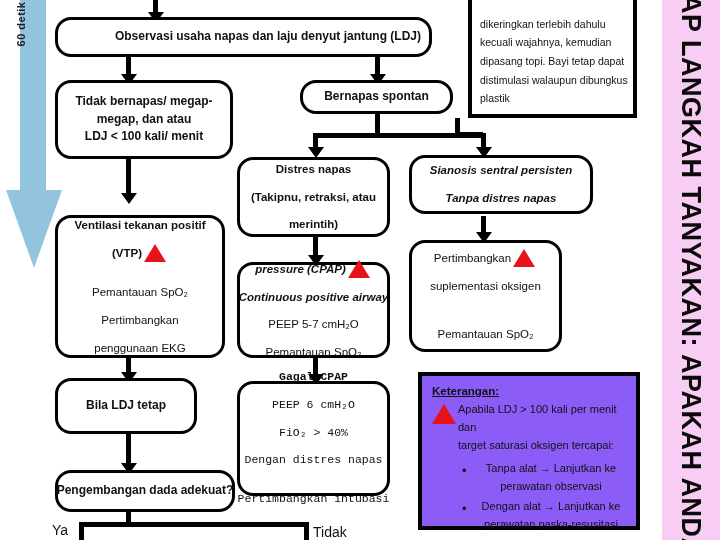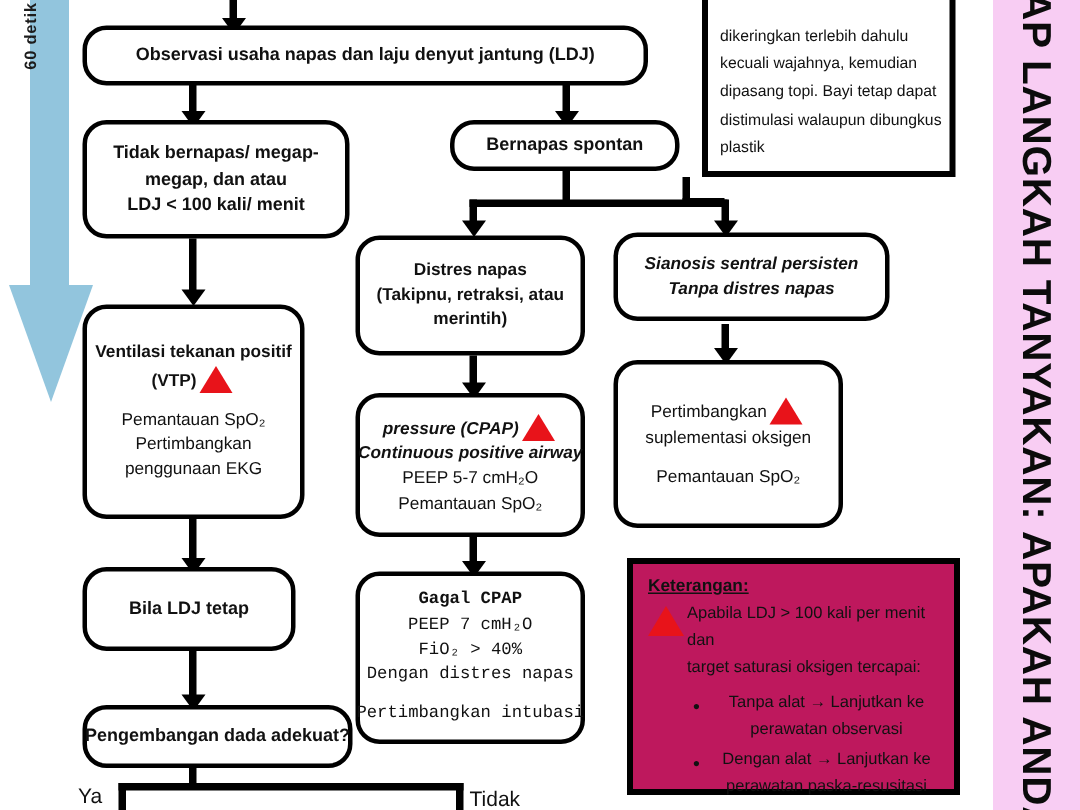--- a/index.html
+++ b/index.html
@@ -30,41 +30,41 @@
     letter-spacing:.5px;margin-left:-6px;}
 
   
   .node{position:absolute;box-sizing:border-box;background:#ffffff;
     border:3px solid #000000;border-radius:16px;
     display:flex;flex-direction:column;align-items:center;justify-content:center;
     text-align:center;color:#111;line-height:1.45;padding:4px 8px;}
   .node .ln{display:block;white-space:nowrap;}
   .node.sq{border-radius:0;border-width:4px;}
 
-  .f11{font-size:11.5px;}
+  .f11{font-size:11.5px;gap:11px;}
   .f12{font-size:12px;}
   .f105{font-size:10.5px;}
   .bold{font-weight:bold;}
   .ital{font-style:italic;font-weight:bold;}
   .sp{height:9px;}
 
   
   .ln-v{position:absolute;background:#000;width:5px;}
   .ln-h{position:absolute;background:#000;height:5px;}
   .ar-d{position:absolute;width:0;height:0;
     border-left:8px solid transparent;border-right:8px solid transparent;
     border-top:11px solid #000;}
 
   
   .tri{display:inline-block;width:0;height:0;vertical-align:-5px;
     border-left:11px solid transparent;border-right:11px solid transparent;
     border-bottom:18px solid #e8131a;margin:0 2px;position:relative;}
 
   
-  .legend{position:absolute;box-sizing:border-box;background:#be185d;border:4px solid #000;
+  .legend{position:absolute;box-sizing:border-box;background:#8b5cf6;border:4px solid #000;
     padding:9px 10px 6px 10px;}
   .legend-title{font-size:11.5px;font-weight:bold;text-decoration:underline;color:#111;}
   .legend-body{position:relative;margin-top:4px;padding-left:26px;font-size:11px;color:#111;line-height:1.62;}
   .legend-tri{position:absolute;left:0;top:3px;width:0;height:0;
     border-left:12px solid transparent;border-right:12px solid transparent;
     border-bottom:20px solid #e8131a;}
   .legend-ul{list-style:none;margin:6px 0 0 0;padding:0 0 0 18px;text-align:center;}
   .legend-ul li{position:relative;margin-bottom:2px;}
   .legend-ul li::before{content:"\2022";position:absolute;left:-14px;top:0;font-size:13px;}
 
@@ -124,21 +124,21 @@
   <div class="ln-v" style="left:126px;top:512px;height:14px;"></div>
   <div class="ln-h" style="left:79px;top:522px;width:230px;"></div>
   <div class="ln-v" style="left:79px;top:522px;height:18px;"></div>
   <div class="ln-v" style="left:304px;top:522px;height:18px;"></div>
   <div class="yn" style="left:52px;top:522px;">Ya</div>
   <div class="yn" style="left:313px;top:524px;">Tidak</div>
 
   <div class="ln-v" style="left:455px;top:118px;height:16px;"></div>
   <div class="ln-h" style="left:455px;top:132px;width:28px;"></div>
 
-  <div class="node f12 bold" style="left:55px;top:17px;width:377px;height:40px;">
+  <div class="node f12 bold" style="left:55px;top:17px;width:377px;height:40px;align-items:flex-end;">
     <span class="ln">Observasi usaha napas dan laju denyut jantung (LDJ)</span>
   </div>
 
   <div class="node sq f105" style="left:468px;top:-22px;width:169px;height:140px;border-radius:0;align-items:flex-start;justify-content:flex-end;padding:0 6px 6px 8px;line-height:1.78;text-align:left;">
     <span class="ln">dikeringkan terlebih dahulu</span>
     <span class="ln">kecuali wajahnya, kemudian</span>
     <span class="ln">dipasang topi. Bayi tetap dapat</span>
     <span class="ln">distimulasi walaupun dibungkus</span>
     <span class="ln">plastik</span>
   </div>
@@ -157,21 +157,21 @@
     <span class="ln">Distres napas</span>
     <span class="ln">(Takipnu, retraksi, atau</span>
     <span class="ln">merintih)</span>
   </div>
 
   <div class="node f11 bold" style="left:409px;top:155px;width:184px;height:59px;font-style:italic;">
     <span class="ln">Sianosis sentral persisten</span>
     <span class="ln">Tanpa distres napas</span>
   </div>
 
-  <div class="node f11" style="left:55px;top:203px;width:148px;height:143px;">
+  <div class="node f11" style="left:55px;top:215px;width:170px;height:143px;">
     <span class="ln bold">Ventilasi tekanan positif</span>
     <span class="ln bold">
       <span>(VTP)</span><span class="tri"></span>
     </span>
     <span class="sp"></span>
     <span class="ln">Pemantauan SpO₂</span>
     <span class="ln">Pertimbangkan</span>
     <span class="ln">penggunaan EKG</span>
   </div>
 
@@ -192,21 +192,21 @@
     <span class="sp"></span>
     <span class="ln">Pemantauan SpO₂</span>
   </div>
 
   <div class="node f12 bold" style="left:55px;top:378px;width:142px;height:56px;">
     <span class="ln">Bila LDJ tetap</span>
   </div>
 
   <div class="node f11" style="left:237px;top:381px;width:153px;height:115px;font-family:Liberation Mono, monospace;">
     <span class="ln bold">Gagal CPAP</span>
-    <span class="ln">PEEP 7 cmH₂O</span>
+    <span class="ln">PEEP 6 cmH₂O</span>
     <span class="ln">FiO₂ &gt; 40%</span>
     <span class="ln">Dengan distres napas</span>
     <span class="sp"></span>
     <span class="ln">Pertimbangkan intubasi</span>
   </div>
 
   <div class="node f12 bold" style="left:55px;top:470px;width:180px;height:42px;">
     <span class="ln">Pengembangan dada adekuat?</span>
   </div>
 

